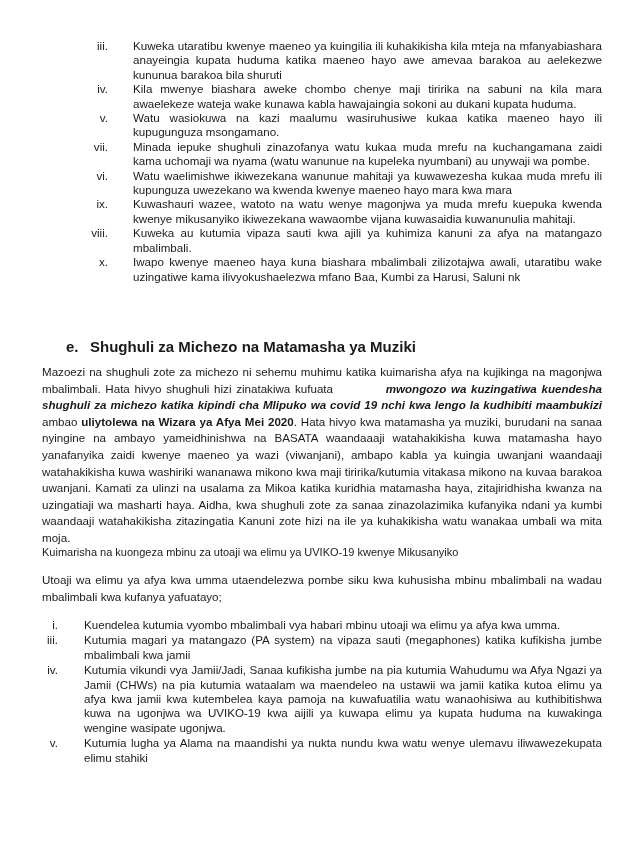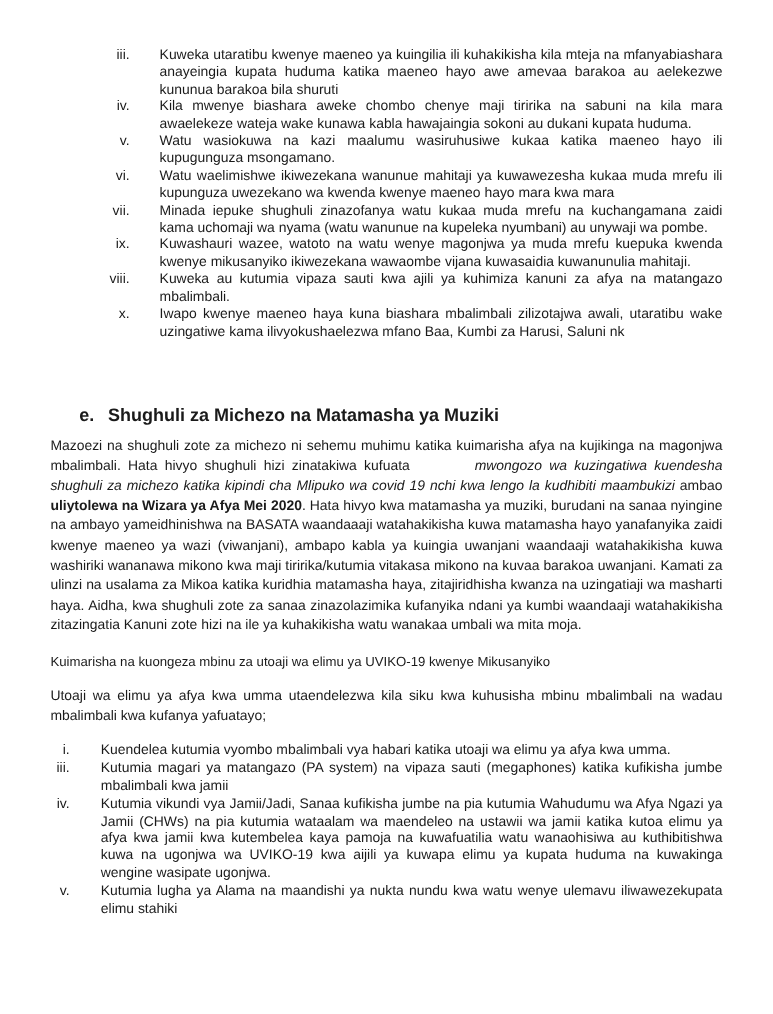--- a/index.html
+++ b/index.html
@@ -19,58 +19,58 @@
     .heading-e {
       position: absolute; left: 66px; top: 338px; font-weight: bold; font-size: 15px;
     }
     .heading-e .letter { display: inline-block; width: 24px; }
     .para {
       position: absolute; left: 42px; width: 560px; margin: 0;
       line-height: 16.6px; text-align: justify;
     }
     .para1 { top: 364px; }
     .para2 { top: 572px; }
-    .bi { font-weight: normal; font-style: italic; margin-left: 48px; }
+    .bi { font-weight: bold; font-style: italic; margin-left: 48px; }
     .b { font-weight: bold; margin-top: 18px; }
     .heading2 {
       position: absolute; left: 42px; top: 546px; font-weight: normal; font-size: 11px;
     }
     .footer {
       position: absolute; left: 0; width: 644px; top: 813px; text-align: center;
       font-family: "DejaVu Sans", sans-serif; font-size: 11px;
     }
     .footer b { font-weight: bold; }
   </style>
 </head>
 <body>
 
 <div class="page">
 
   <ol class="list list-top">
     <li><span class="num">iii.</span><span>Kuweka utaratibu kwenye maeneo ya kuingilia ili kuhakikisha kila mteja na mfanyabiashara anayeingia kupata huduma katika maeneo hayo awe amevaa barakoa au aelekezwe kununua barakoa bila shuruti</span></li>
     <li><span class="num">iv.</span><span>Kila mwenye biashara aweke chombo chenye maji tiririka na sabuni na kila mara awaelekeze wateja wake kunawa kabla hawajaingia sokoni au dukani kupata huduma.</span></li>
     <li><span class="num">v.</span><span>Watu wasiokuwa na kazi maalumu wasiruhusiwe kukaa katika maeneo hayo ili kupugunguza msongamano.</span></li>
+    <li><span class="num">vii.</span><span>Minada iepuke shughuli zinazofanya watu kukaa muda mrefu na kuchangamana zaidi kama uchomaji wa nyama (watu wanunue na kupeleka nyumbani) au unywaji wa pombe.</span></li>
     <li><span class="num">vi.</span><span>Watu waelimishwe ikiwezekana wanunue mahitaji ya kuwawezesha kukaa muda mrefu ili kupunguza uwezekano wa kwenda kwenye maeneo hayo mara kwa mara</span></li>
-    <li><span class="num">vii.</span><span>Minada iepuke shughuli zinazofanya watu kukaa muda mrefu na kuchangamana zaidi kama uchomaji wa nyama (watu wanunue na kupeleka nyumbani) au unywaji wa pombe.</span></li>
     <li><span class="num">ix.</span><span>Kuwashauri wazee, watoto na watu wenye magonjwa ya muda mrefu kuepuka kwenda kwenye mikusanyiko ikiwezekana wawaombe vijana kuwasaidia kuwanunulia mahitaji.</span></li>
     <li><span class="num">viii.</span><span>Kuweka au kutumia vipaza sauti kwa ajili ya kuhimiza kanuni za afya na matangazo mbalimbali.</span></li>
     <li><span class="num">x.</span><span>Iwapo kwenye maeneo haya kuna biashara mbalimbali zilizotajwa awali, utaratibu wake uzingatiwe kama ilivyokushaelezwa mfano Baa, Kumbi za Harusi, Saluni nk</span></li>
   </ol>
 
   <div class="heading-e">
     <span class="letter">e.</span><span>Shughuli za Michezo na Matamasha ya Muziki</span>
   </div>
 
   <p class="para para1"><span>Mazoezi na shughuli zote za michezo ni sehemu muhimu katika kuimarisha afya na kujikinga na magonjwa mbalimbali. Hata hivyo shughuli hizi zinatakiwa kufuata </span><span class="bi">mwongozo wa kuzingatiwa kuendesha shughuli za michezo katika kipindi cha Mlipuko wa covid 19 nchi kwa lengo la kudhibiti maambukizi</span><span> ambao </span><span class="b">uliytolewa na Wizara ya Afya Mei 2020</span><span>. Hata hivyo kwa matamasha ya muziki, burudani na sanaa nyingine na ambayo yameidhinishwa na BASATA waandaaaji watahakikisha kuwa matamasha hayo yanafanyika zaidi kwenye maeneo ya wazi (viwanjani), ambapo kabla ya kuingia uwanjani waandaaji watahakikisha kuwa washiriki wananawa mikono kwa maji tiririka/kutumia vitakasa mikono na kuvaa barakoa uwanjani. Kamati za ulinzi na usalama za Mikoa katika kuridhia matamasha haya, zitajiridhisha kwanza na uzingatiaji wa masharti haya. Aidha, kwa shughuli zote za sanaa zinazolazimika kufanyika ndani ya kumbi waandaaji watahakikisha zitazingatia Kanuni zote hizi na ile ya kuhakikisha watu wanakaa umbali wa mita moja.</span></p>
 
   <div class="heading2">Kuimarisha na kuongeza mbinu za utoaji wa elimu ya UVIKO-19 kwenye Mikusanyiko</div>
 
-  <p class="para para2">Utoaji wa elimu ya afya kwa umma utaendelezwa kila siku kwa kuhusisha mbinu mbalimbali na wadau mbalimbali kwa kufanya yafuatayo;</p>
+  <p class="para para2">Utoaji wa elimu ya afya kwa umma utaendelezwa pombe siku kwa kuhusisha mbinu mbalimbali na wadau mbalimbali kwa kufanya yafuatayo;</p>
 
   <ol class="list list-bottom">
-    <li><span class="num">i.</span><span>Kuendelea kutumia vyombo mbalimbali vya habari katika utoaji wa elimu ya afya kwa umma.</span></li>
+    <li><span class="num">i.</span><span>Kuendelea kutumia vyombo mbalimbali vya habari mbinu utoaji wa elimu ya afya kwa umma.</span></li>
     <li><span class="num">iii.</span><span>Kutumia magari ya matangazo (PA system) na vipaza sauti (megaphones) katika kufikisha jumbe mbalimbali kwa jamii</span></li>
     <li><span class="num">iv.</span><span>Kutumia vikundi vya Jamii/Jadi, Sanaa kufikisha jumbe na pia kutumia Wahudumu wa Afya Ngazi ya Jamii (CHWs) na pia kutumia wataalam wa maendeleo na ustawii wa jamii katika kutoa elimu ya afya kwa jamii kwa kutembelea kaya pamoja na kuwafuatilia watu wanaohisiwa au kuthibitishwa kuwa na ugonjwa wa UVIKO-19 kwa aijili ya kuwapa elimu ya kupata huduma na kuwakinga wengine wasipate ugonjwa.</span></li>
     <li><span class="num">v.</span><span>Kutumia lugha ya Alama na maandishi ya nukta nundu kwa watu wenye ulemavu iliwawezekupata elimu stahiki</span></li>
   </ol>
 
 
 </div>
 
 </body></html>

